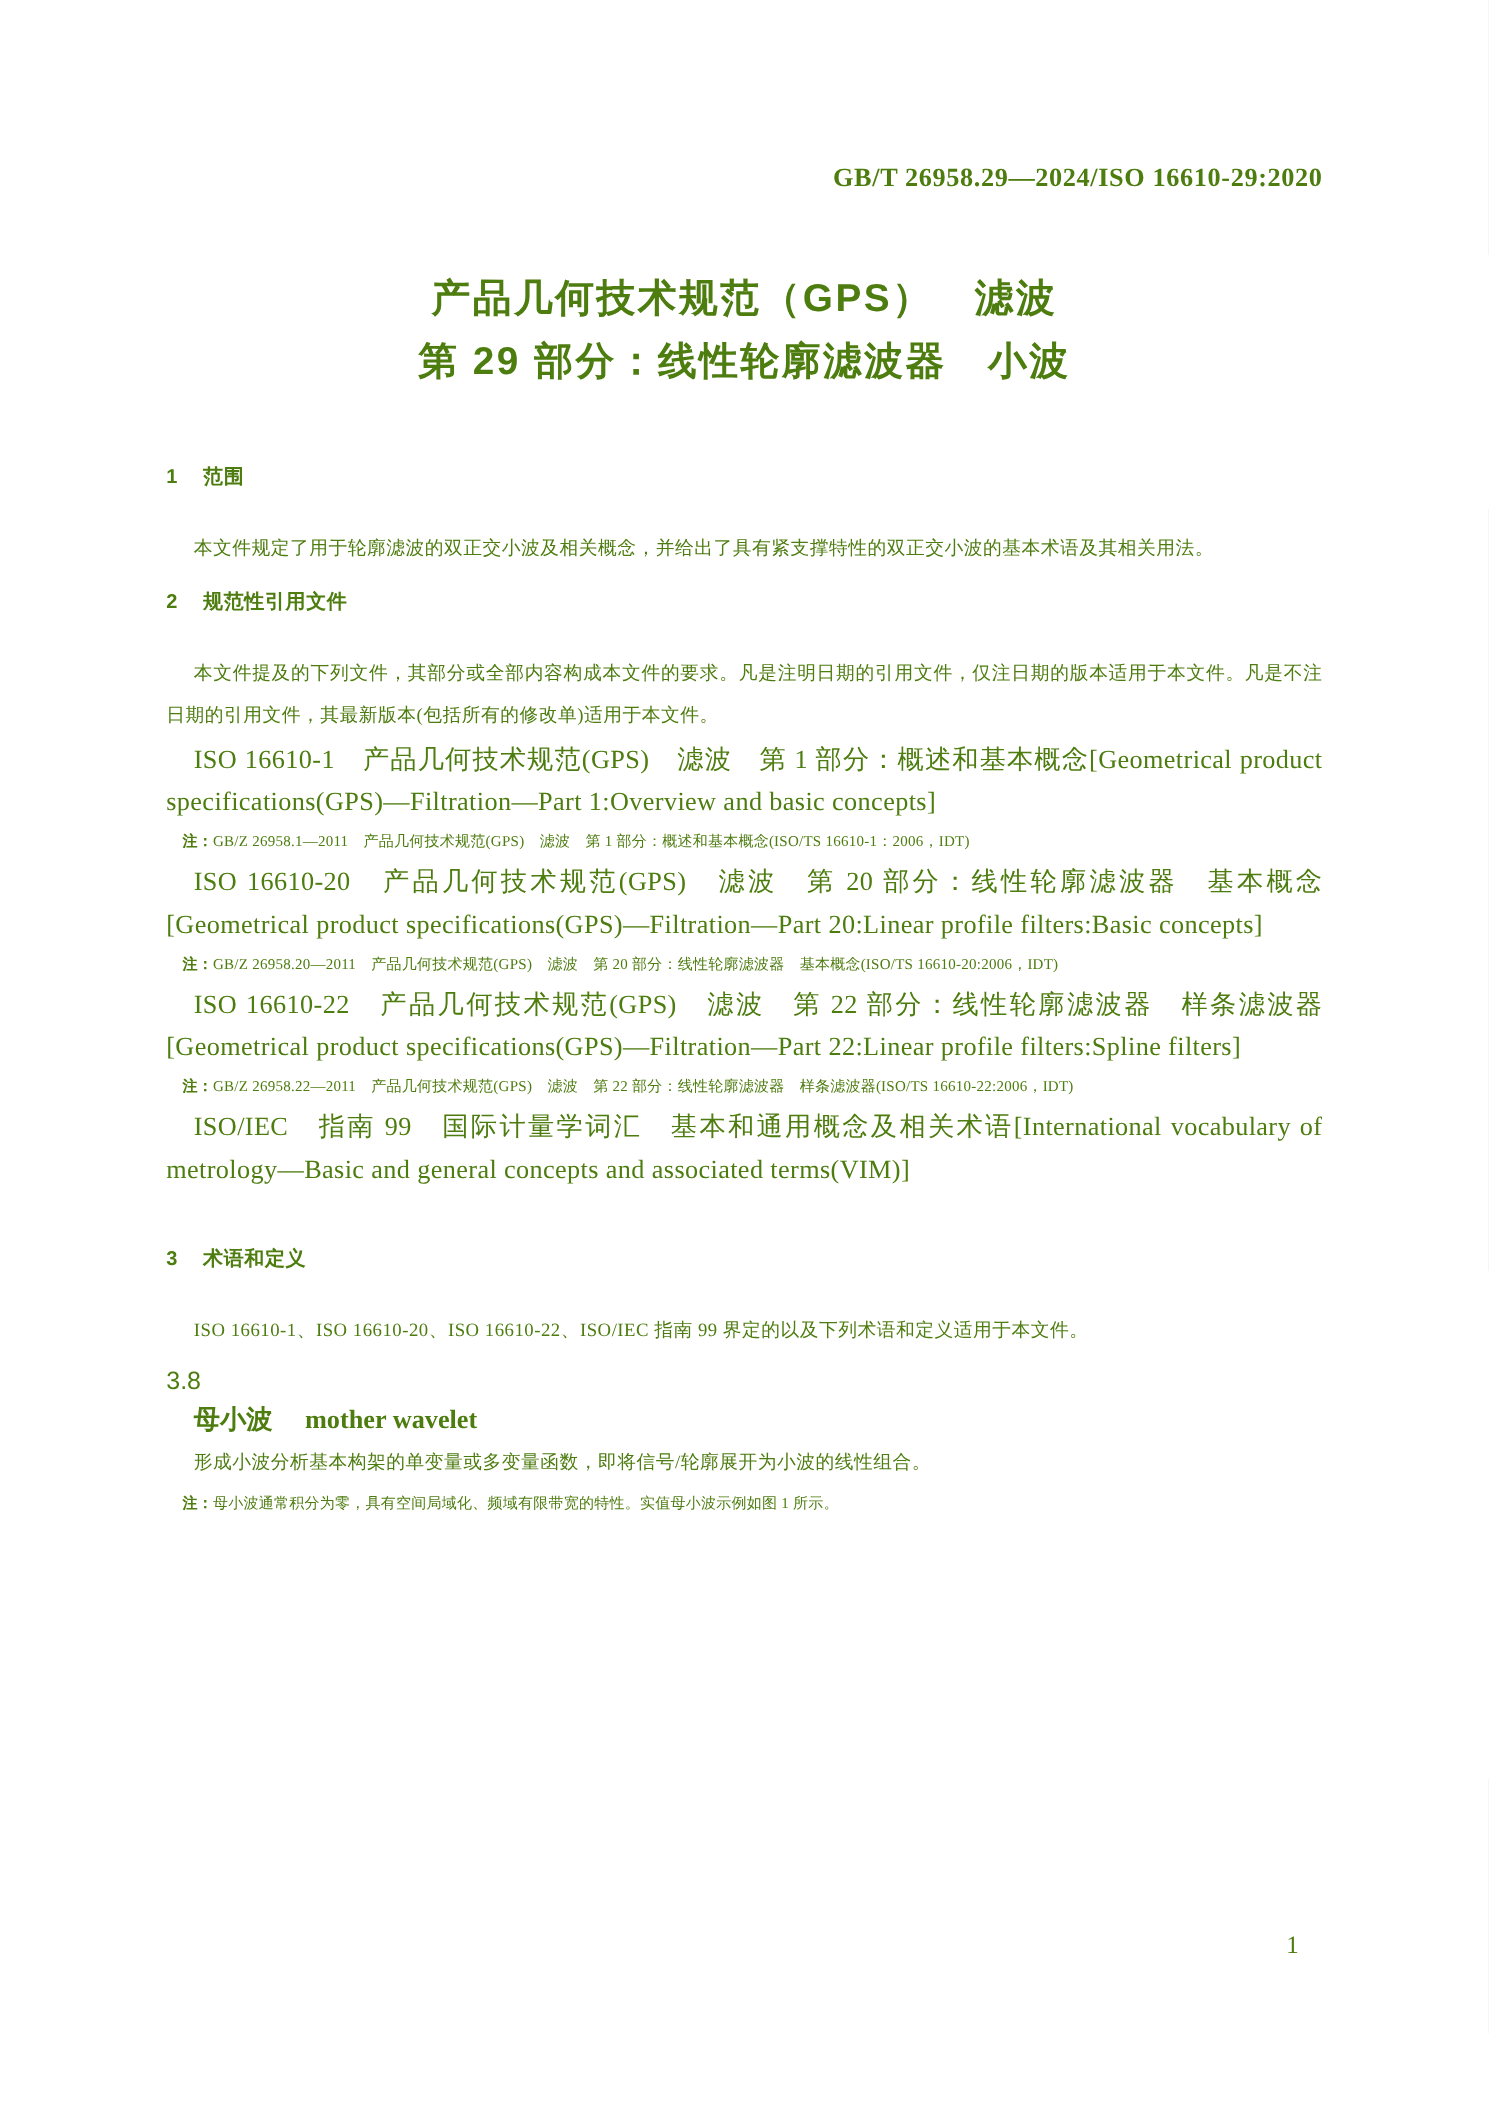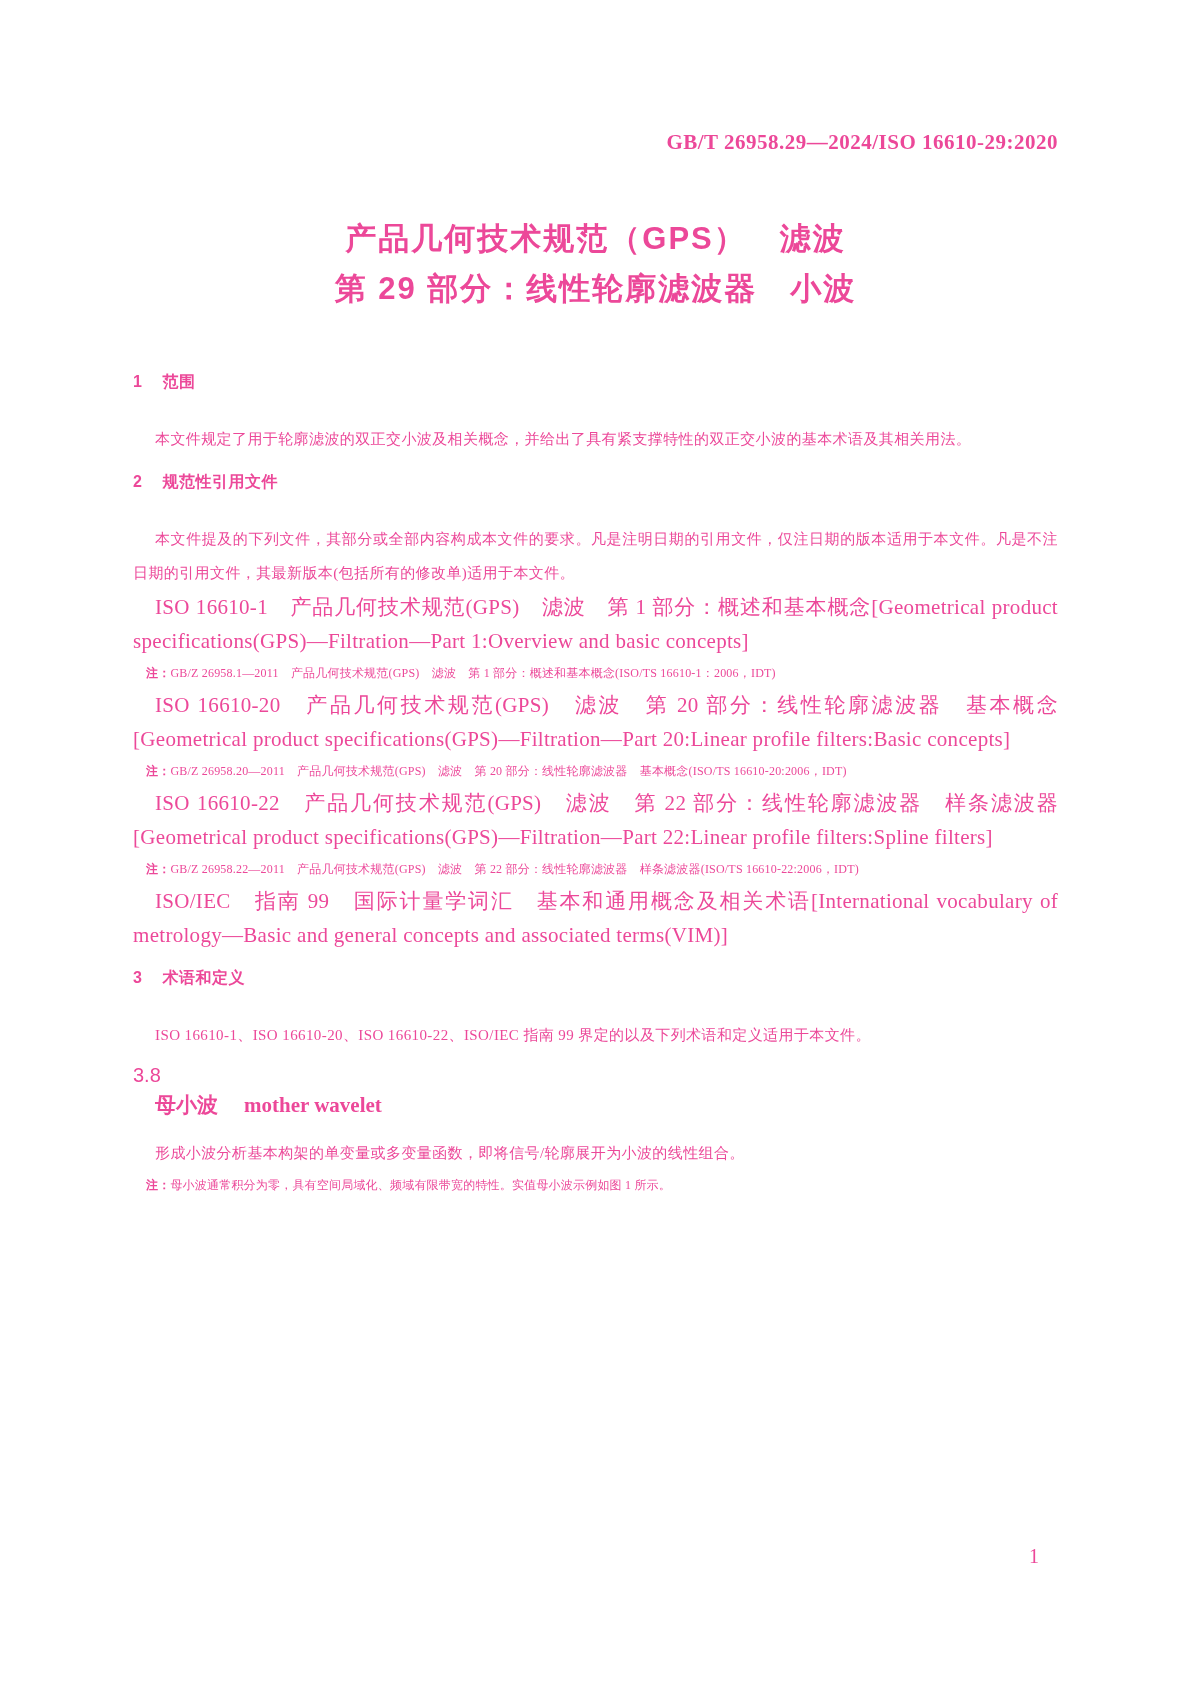--- a/index.html
+++ b/index.html
@@ -3,21 +3,21 @@
 <meta charset="utf-8">
 <style>
   html,body{margin:0;padding:0;background:#e8e8e8;}
   .page{
     position:relative;
     width:1191px;height:1685px;
     margin:0 auto;
     background:#ffffff;
     box-sizing:border-box;
     padding:130px 133px 0 133px;
-    color:#ec4899;
+    color:#4d7c0f;
     font-family:"Liberation Serif","DejaVu Serif",serif;
   }
   .doc-header{
     text-align:right;
     font-family:"Liberation Serif","DejaVu Serif",serif;
     font-weight:bold;
     font-size:21px;
     letter-spacing:0.5px;
     height:26px;
   }
@@ -34,21 +34,21 @@
     margin:0;
     font-family:"Liberation Sans","DejaVu Sans",sans-serif;
     font-weight:bold;
     font-size:16px;
     line-height:28px;
     letter-spacing:0.5px;
   }
   .sec-heading .sec-num{margin-right:20px;}
   .mt-sec1{margin-top:54px;}
   .mt-sec2{margin-top:12px;}
-  .mt-sec3{margin-top:12px;}
+  .mt-sec3{margin-top:42px;}
   p{margin:0;}
   .body-para{
     font-size:15px;
     line-height:34px;
     letter-spacing:0.4px;
     text-align:justify;
   }
   .indent{text-indent:22px;}
   .mt-para{margin-top:26px;}
   .ref-entry{
@@ -83,21 +83,21 @@
   }
   .term-zh{
     font-family:"Liberation Sans","DejaVu Sans",sans-serif;
     font-weight:bold;
     margin-right:26px;
   }
   .term-en{
     font-family:"Liberation Serif","DejaVu Serif",serif;
     font-weight:bold;
   }
-  .term-def{margin-top:16px;}
+  .term-def{margin-top:2px;}
   .page-number{
     position:absolute;
     top:1545px;
     right:152px;
     font-size:20px;
     font-family:"Liberation Serif","DejaVu Serif",serif;
   }
 </style>
 </head>
 <body>

